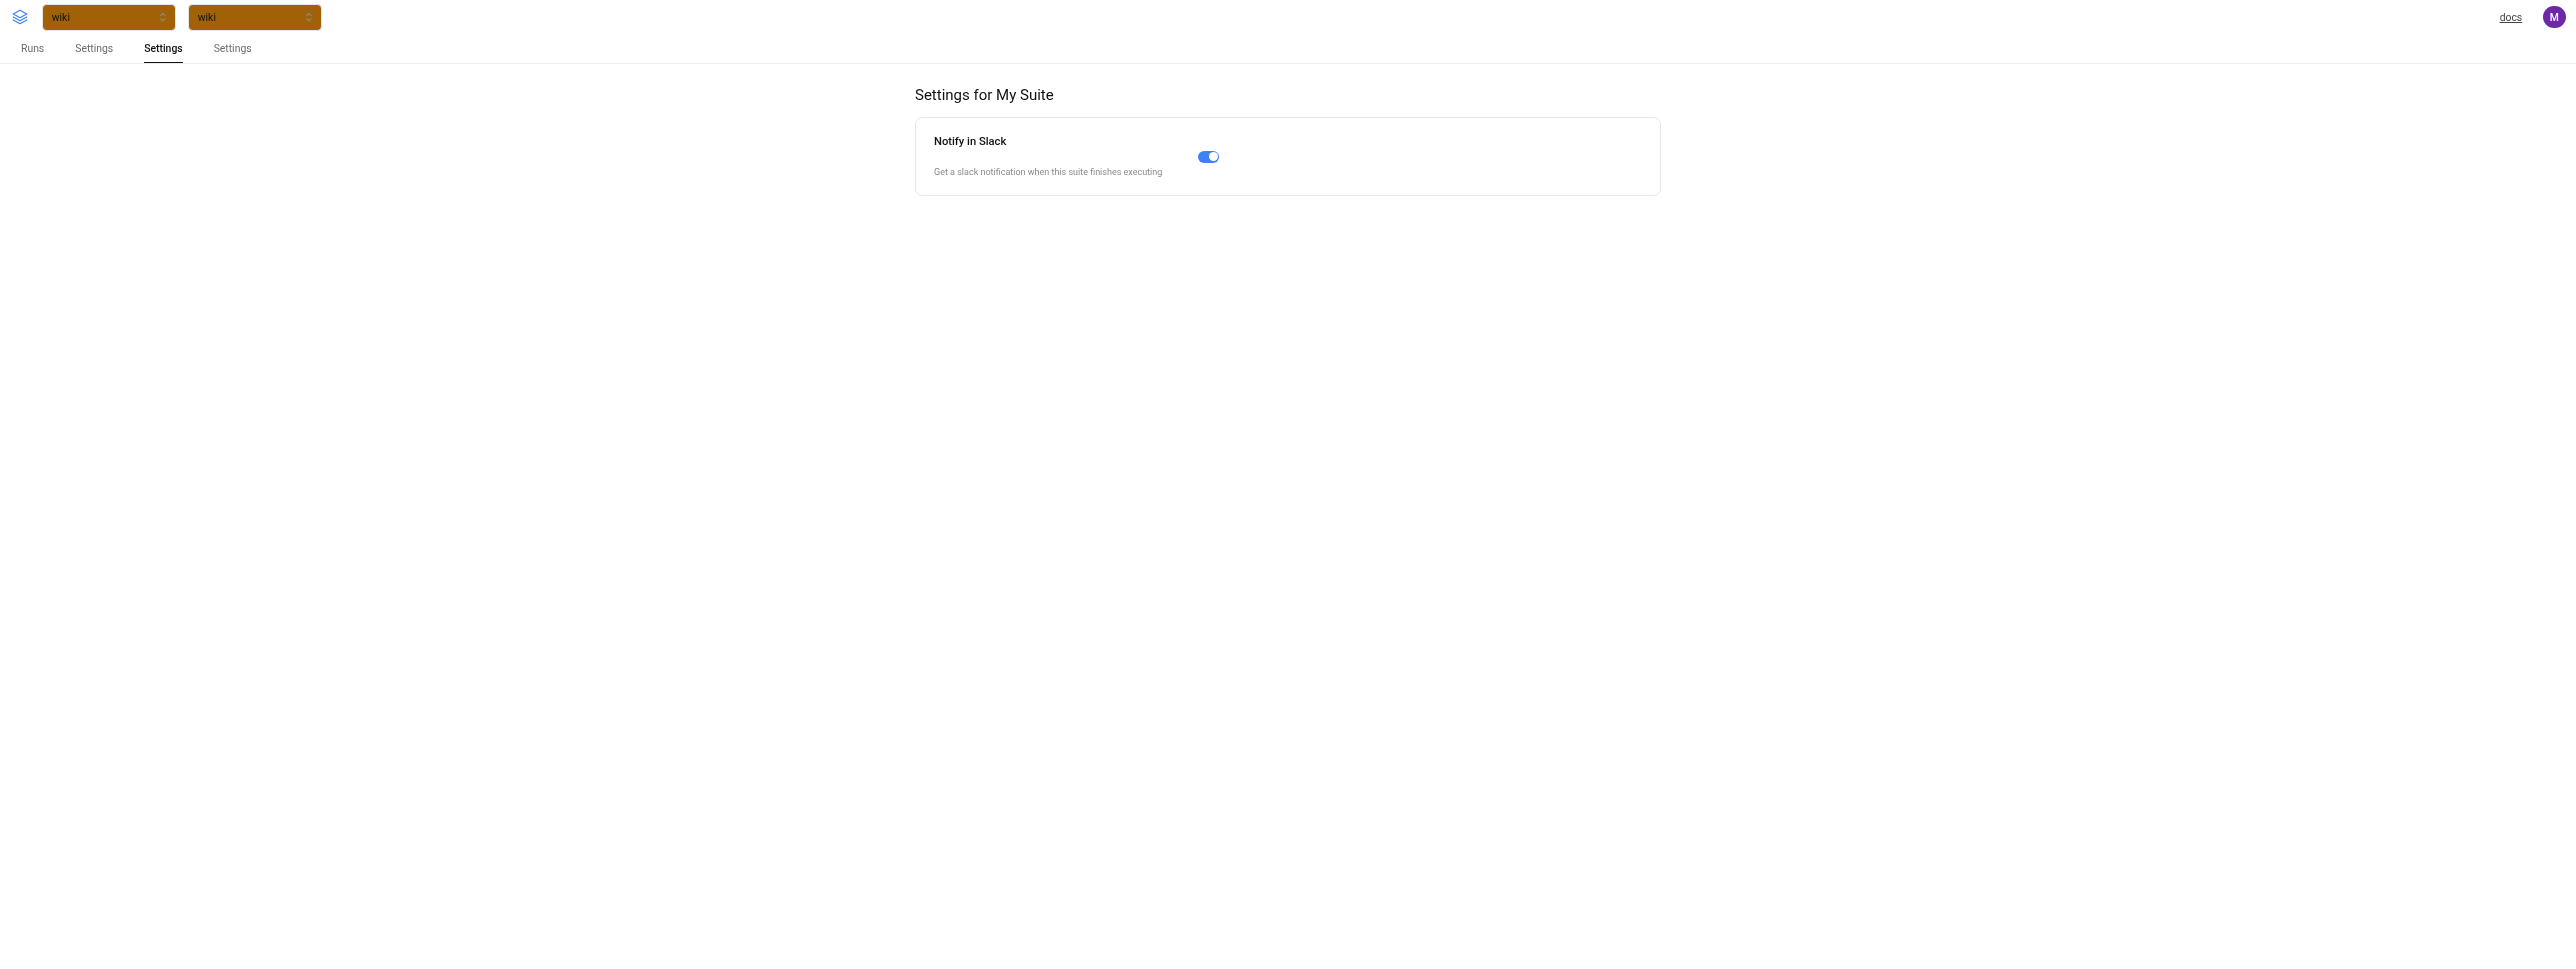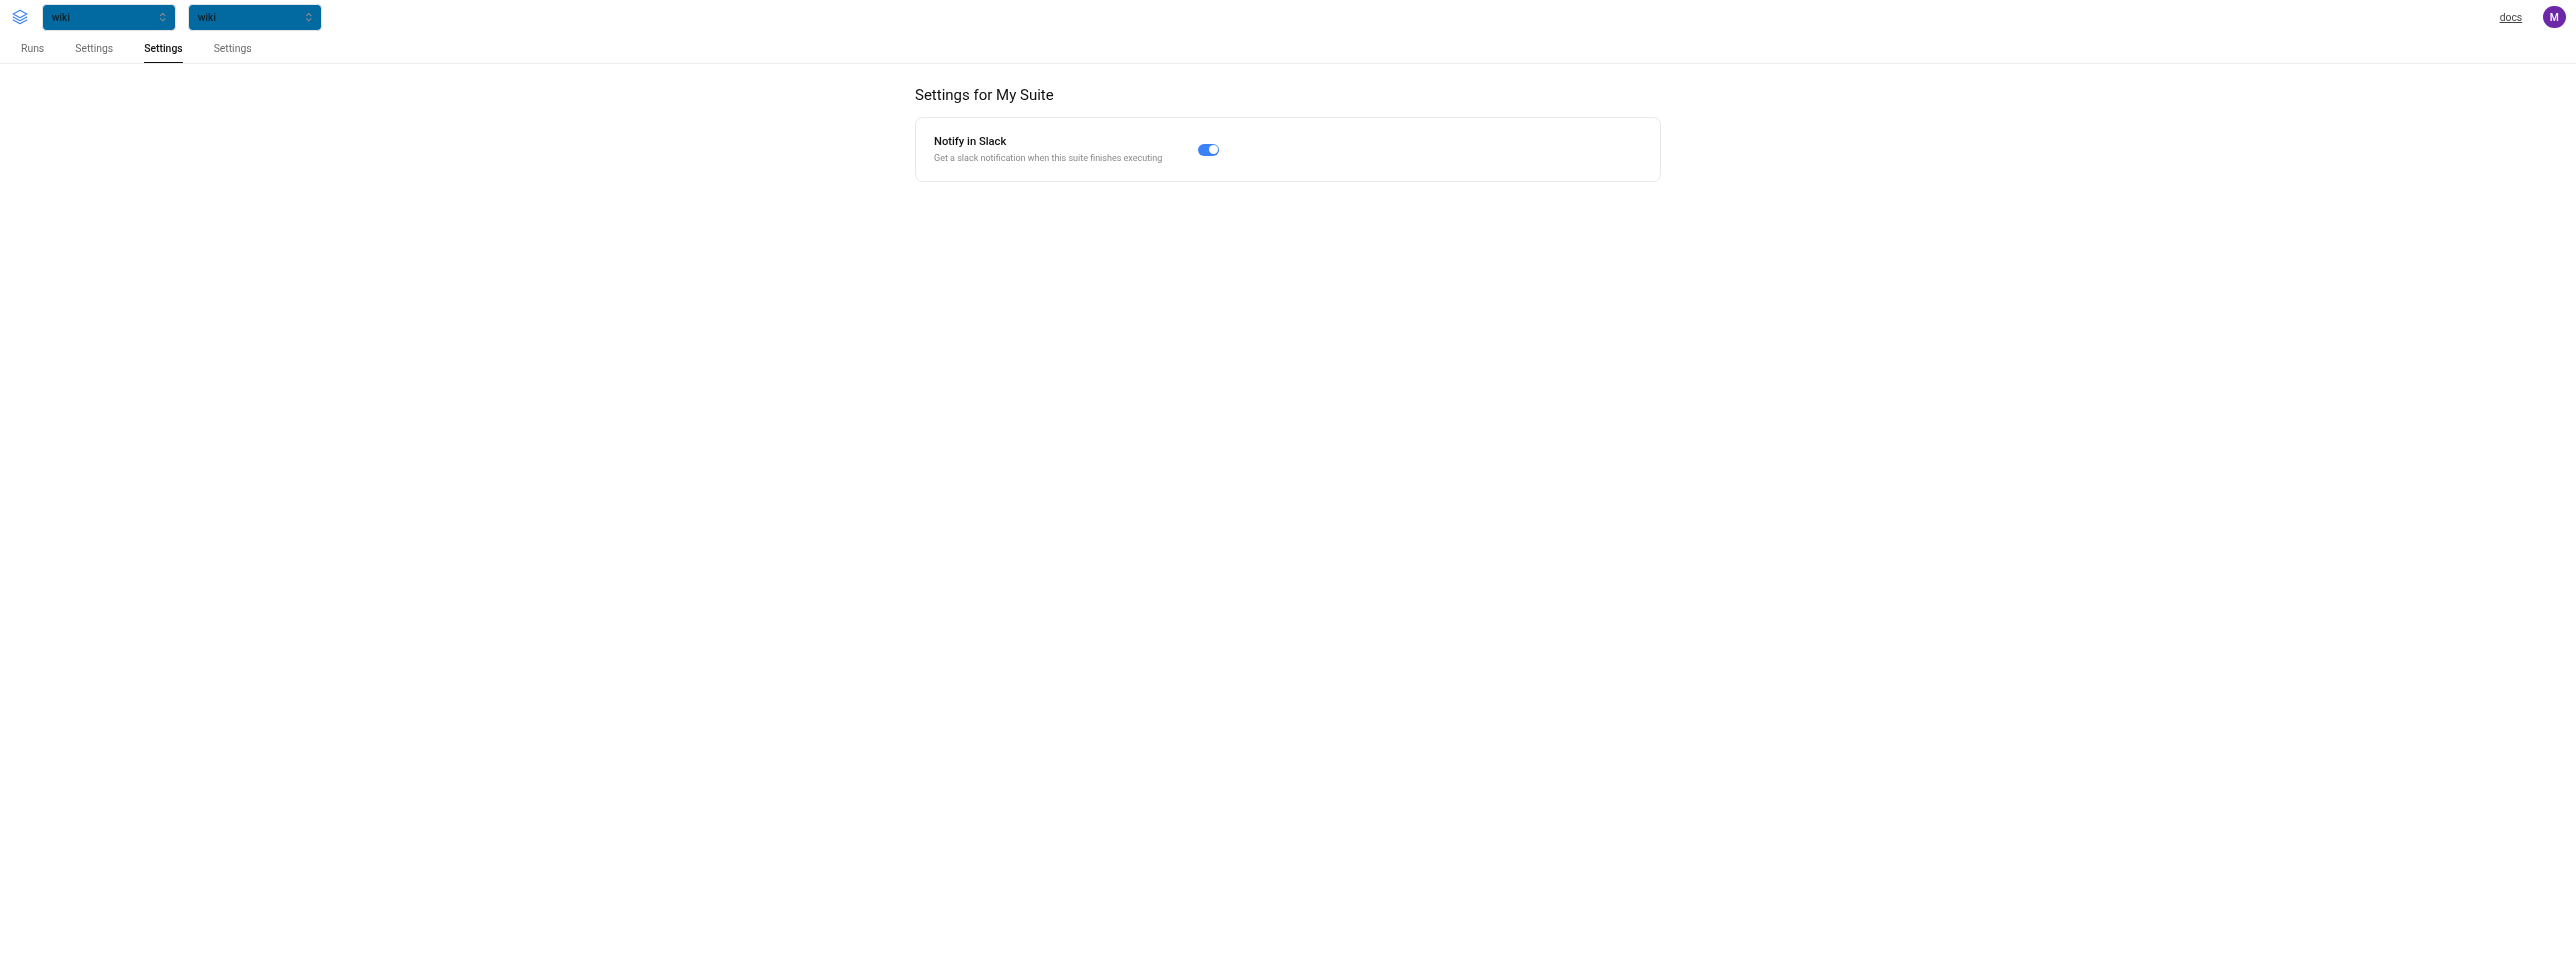--- a/index.html
+++ b/index.html
@@ -35,21 +35,21 @@
       width: 134px;
       height: 27px;
       border: 0.7px solid #e6e6e6;
       border-radius: 4.5px;
       display: flex;
       align-items: center;
       padding: 0 22.4px 0 9px;
       font-size: 10.4px;
       color: #111;
       cursor: pointer;
-      background: #0369a1;
+      background: #a16207;
     }
     .select-box .chev {
       position: absolute;
       right: 7.5px;
       top: 50%;
       transform: translateY(-50%);
       width: 9px;
       height: 12px;
       display: flex;
       flex-direction: column;
@@ -122,21 +122,21 @@
       gap: 36px;
     }
     .card-text {
       flex: 0 0 auto;
       max-width: 231px;
     }
     .card-title {
       font-size: 11.2px;
       font-weight: 500;
       color: #111;
-      margin-bottom: 4px;
+      margin-bottom: 18px;
     }
     .card-sub {
       font-size: 9px;
       color: #8a8a8a;
       line-height: 1.4;
     }
     .toggle {
       position: relative;
       width: 21px;
       height: 12px;

